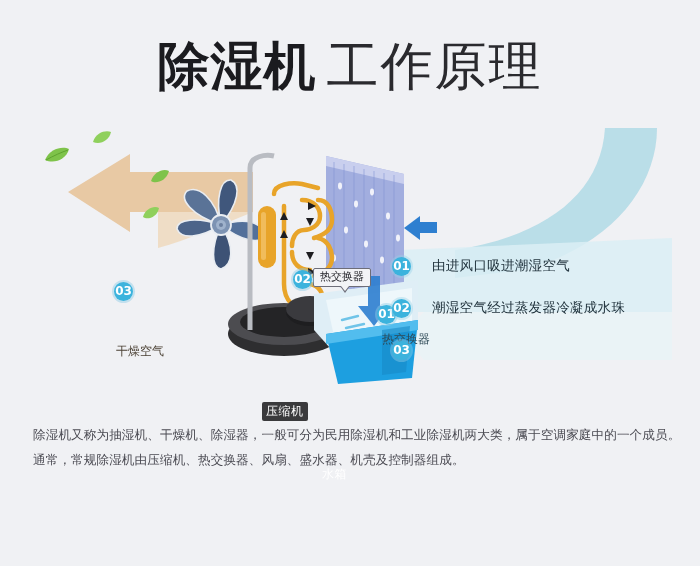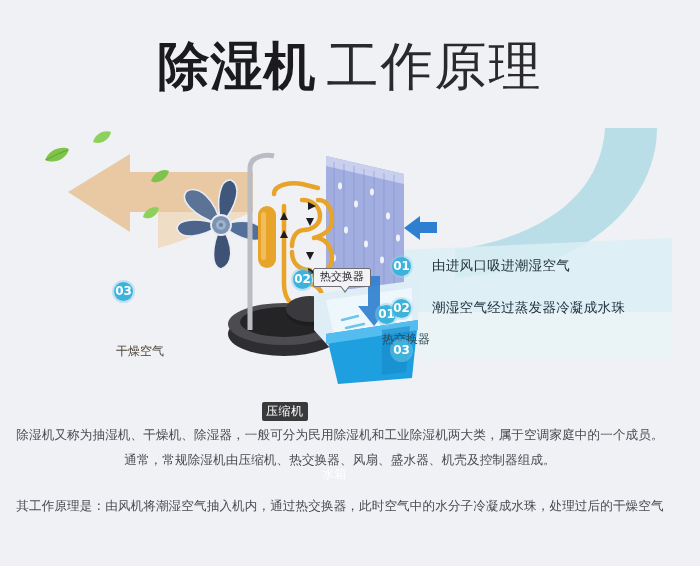--- a/index.html
+++ b/index.html
@@ -115,21 +115,21 @@
     font-family:"DejaVu Sans","Liberation Sans",sans-serif;
     box-shadow:0 0 0 2px rgba(150,210,233,.40);
   }
   .step .txt{
     margin-left:21px;font-size:13.5px;color:#20323c;white-space:nowrap;
     font-family:"DejaVu Sans","Liberation Sans",sans-serif;
     letter-spacing:.3px;
   }
 
   
-  .copy{position:absolute;left:16px;top:422px;width:648px;text-align:center;}
+  .copy{position:absolute;left:33px;top:422px;width:648px;}
   .para{
     font-size:12.6px;color:#4a4a52;line-height:25px;
     font-family:"DejaVu Sans","Liberation Sans",sans-serif;
     letter-spacing:.1px;
   }
   .para.p2{margin-top:21px;}
   .para .ln{display:block;white-space:nowrap;}
 </style>
 </head>
 <body>
@@ -293,17 +293,16 @@
       <span class="num">03</span>
     </div>
   </div>
 
   <div class="copy">
     <div class="para p1">
       <span class="ln">除湿机又称为抽湿机、干燥机、除湿器，一般可分为民用除湿机和工业除湿机两大类，属于空调家庭中的一个成员。</span>
       <span class="ln">通常，常规除湿机由压缩机、热交换器、风扇、盛水器、机壳及控制器组成。</span>
     </div>
     <div class="para p2">
-      <span class="ln">其工作原理是：由风机将潮湿空气抽入机内，通过热交换器，此时空气中的水分子冷凝成水珠，处理过后的干燥空气</span>
     </div>
   </div>
 
 </div>
 
 </body></html>

